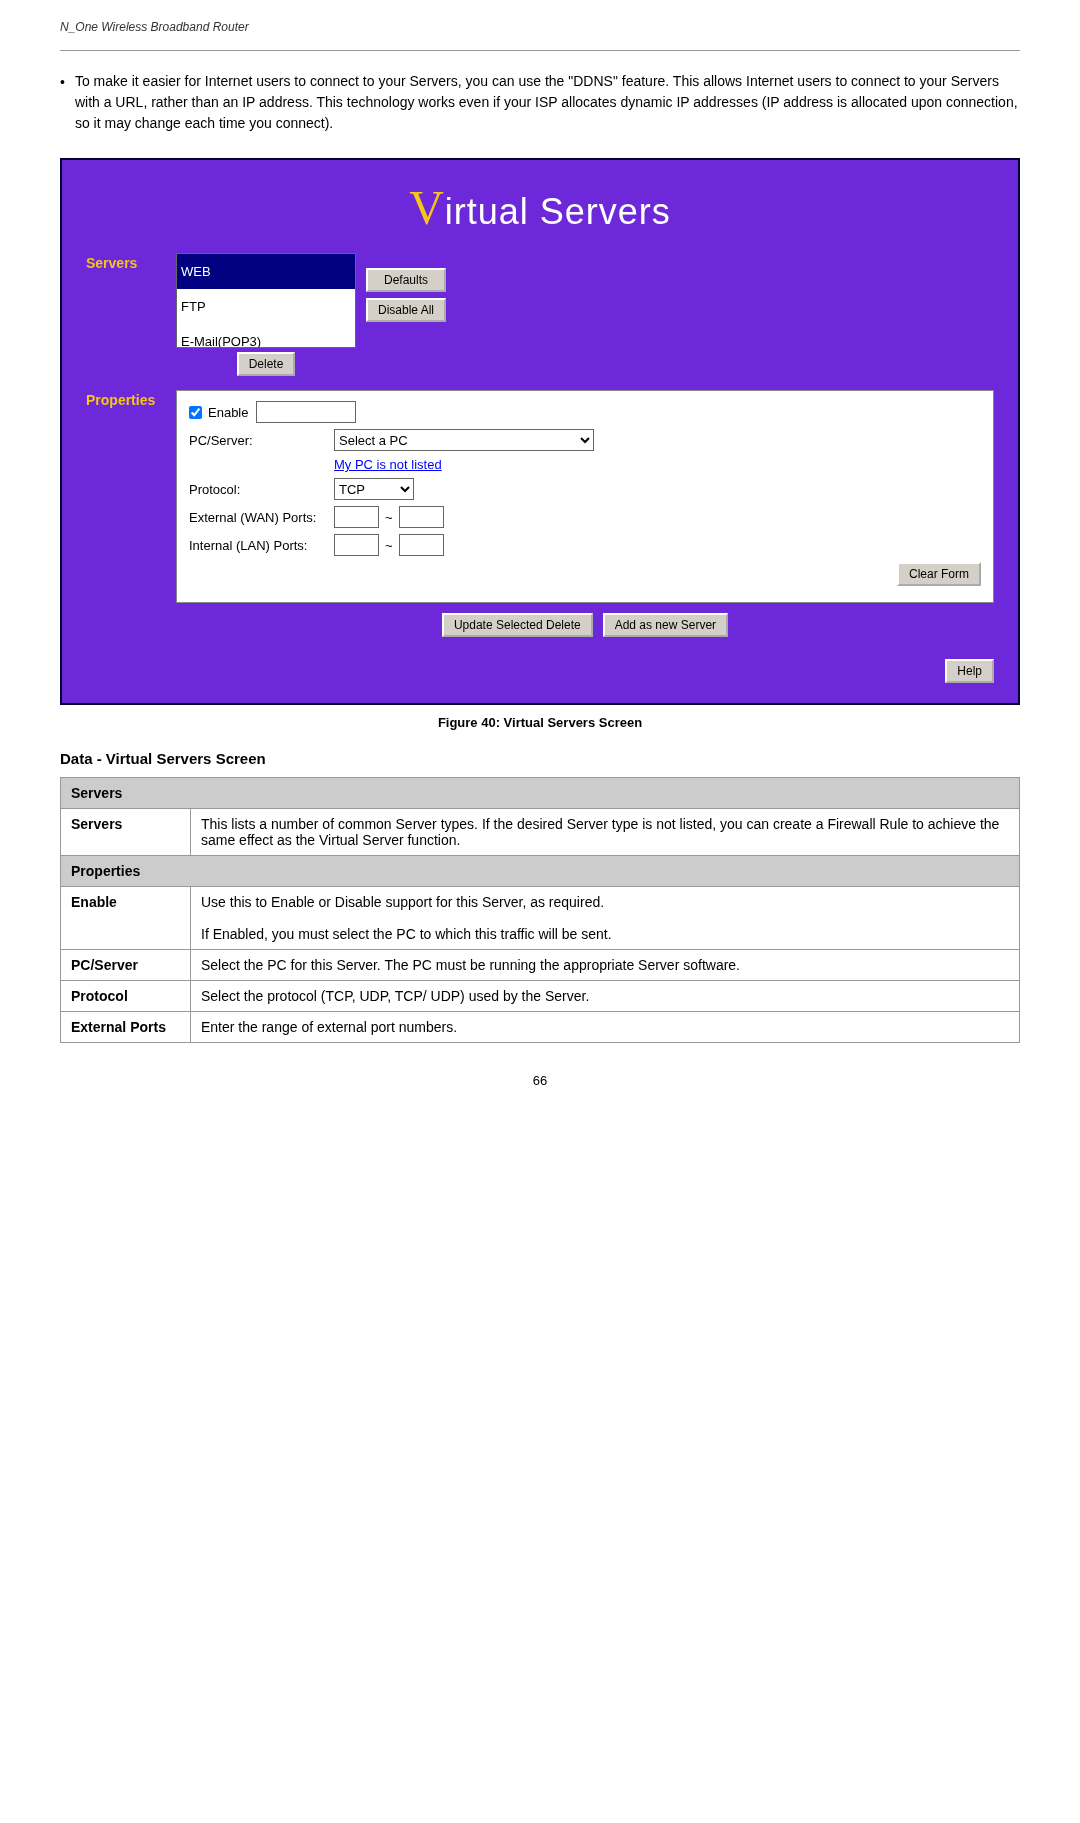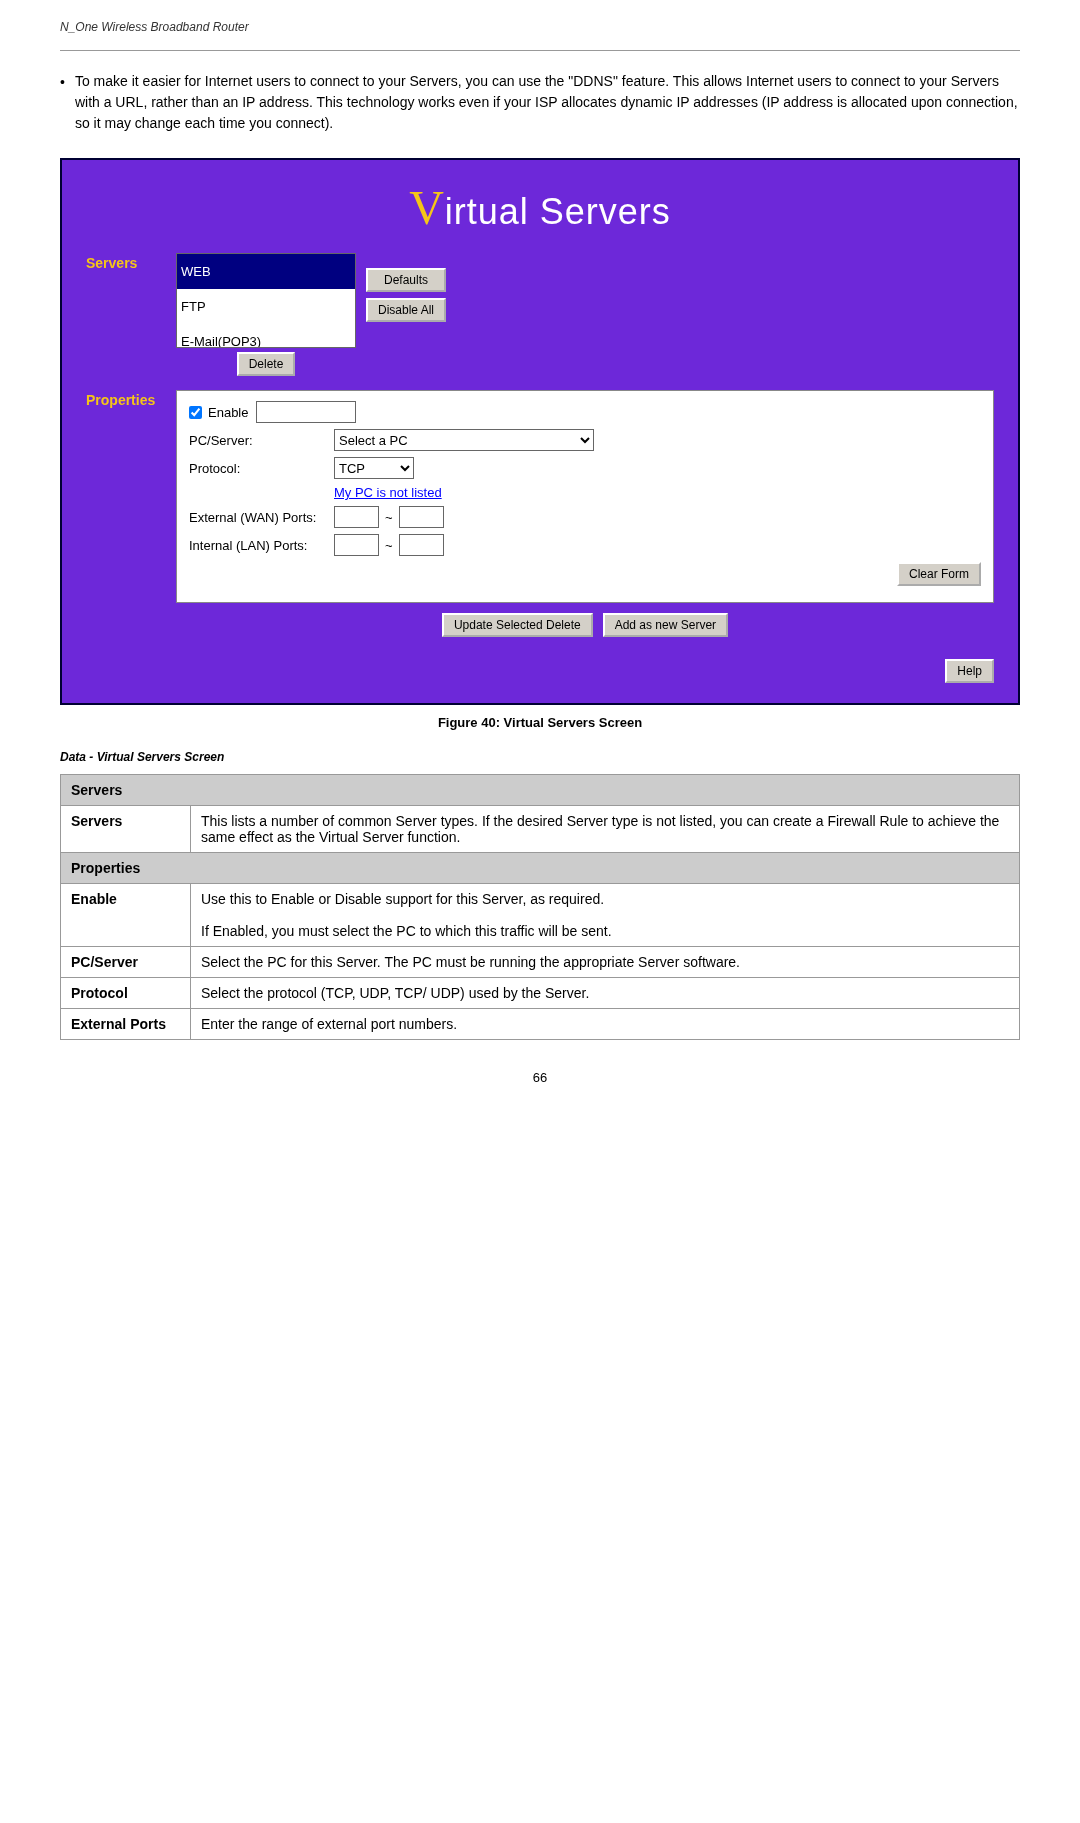--- a/index.html
+++ b/index.html
@@ -201,24 +201,23 @@
     
     .fig-caption {
       text-align: center;
       font-size: 13px;
       font-weight: bold;
       margin-bottom: 20px;
       color: #000;
     }
     
     .section-title {
-      font-size: 12px;
+      font-size: 15px;
       font-weight: bold;
       margin-bottom: 10px;
-      font-style: italic;
     }
     .data-table {
       width: 100%;
       border-collapse: collapse;
       font-size: 14px;
     }
     .data-table th, .data-table td {
       border: 1px solid #999;
       padding: 7px 10px;
       vertical-align: top;
@@ -295,33 +294,33 @@
         </div>
 
         <div class="prop-row">
           <span class="prop-label">PC/Server:</span>
           <select class="prop-select" style="width:260px;">
             <option>Select a PC</option>
           </select>
         </div>
 
         <div class="prop-row">
+          <span class="prop-label"></span>
+          <a class="prop-link">My PC is not listed</a>
+        </div>
+
+        <div class="prop-row">
           <span class="prop-label">Protocol:</span>
           <select class="prop-select" style="width:80px;">
             <option>TCP</option>
             <option>UDP</option>
             <option>TCP/UDP</option>
           </select>
         </div>
 
-        <div class="prop-row">
-          <span class="prop-label"></span>
-          <a class="prop-link">My PC is not listed</a>
-        </div>
-
         <div class="port-row">
           <span class="prop-label">External (WAN) Ports:</span>
           <input type="text" class="port-input" style="">
           <span class="tilde">~</span>
           <input type="text" class="port-input" style="">
         </div>
 
         <div class="port-row">
           <span class="prop-label">Internal (LAN) Ports:</span>
           <input type="text" class="port-input" style="">

